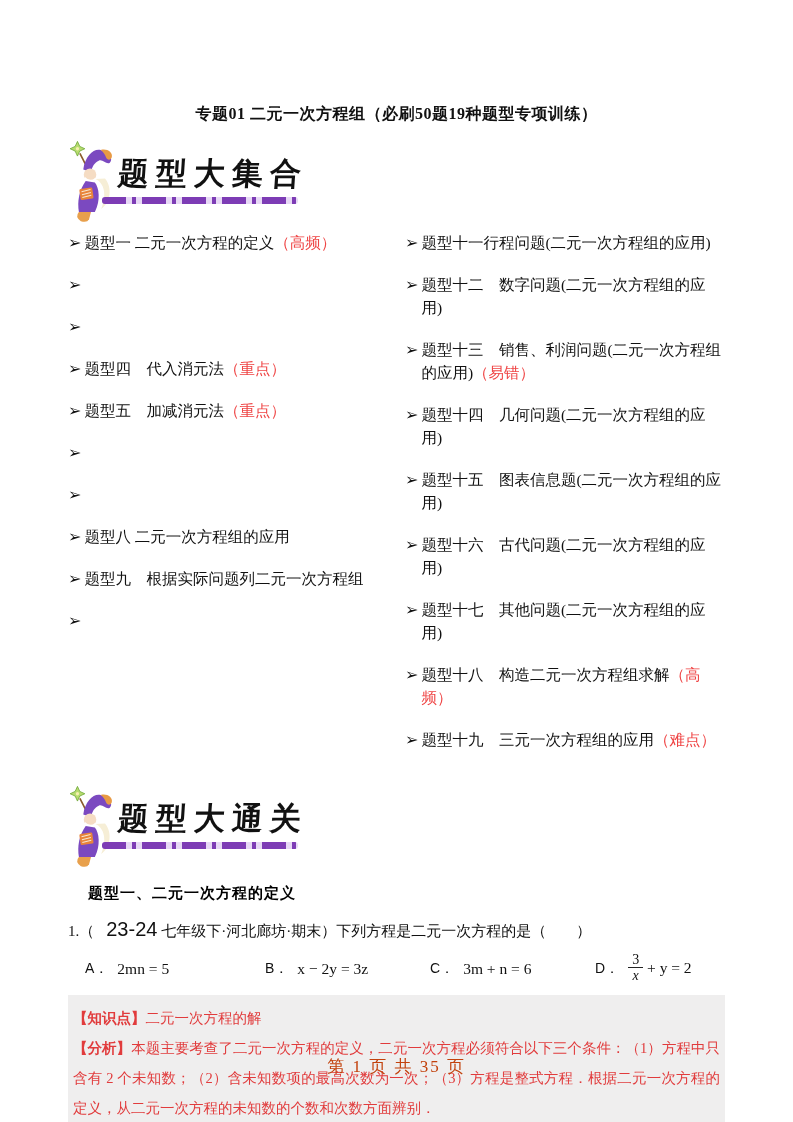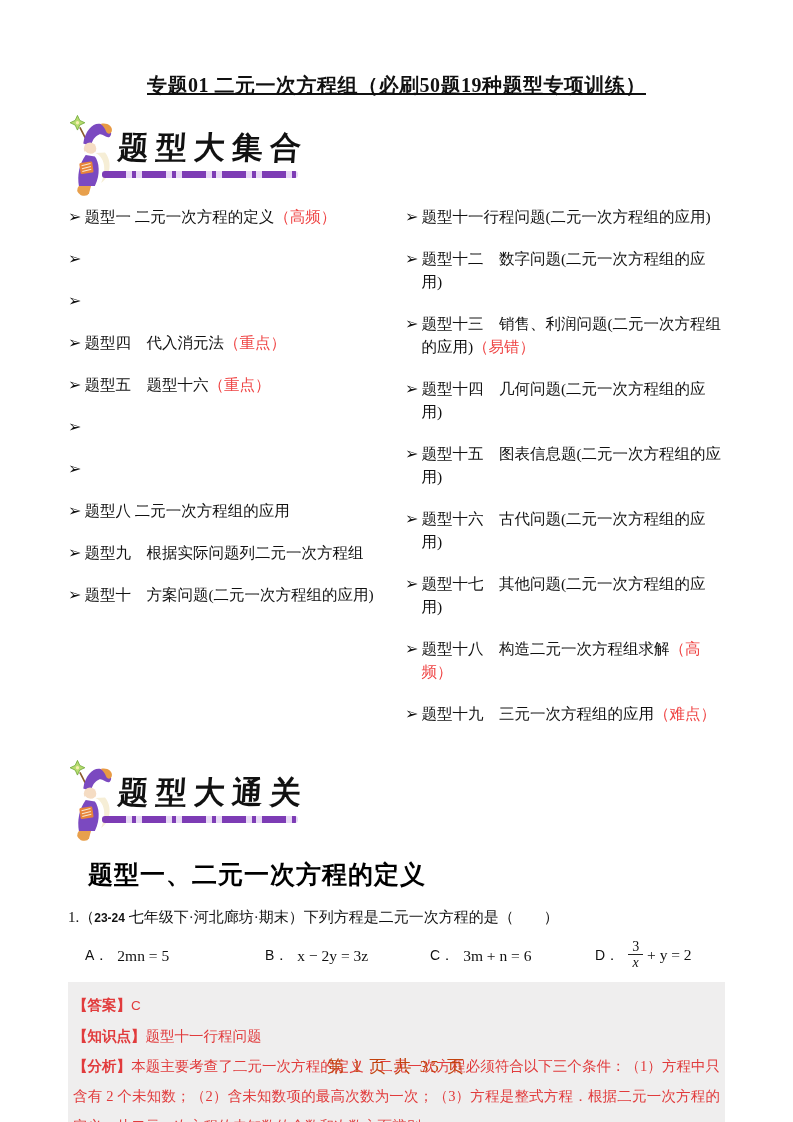--- a/index.html
+++ b/index.html
@@ -2,22 +2,22 @@
 <html><head>
 <meta charset="utf-8">
 <style>
   html,body{margin:0;padding:0;background:#fff;}
   .page{
     width:793px;height:1122px;position:relative;background:#ffffff;overflow:hidden;
     font-family:"Liberation Serif","DejaVu Serif",serif;color:#111;
   }
   .content{padding:0 68px;}
   .doc-title{
-    padding-top:72px;font-size:20px;font-weight:bold;text-align:center;
-    letter-spacing:0.5px;white-space:nowrap;text-decoration:underline;
+    padding-top:104px;font-size:16px;font-weight:bold;text-align:center;
+    letter-spacing:0.5px;white-space:nowrap;
   }
   
   .banner{position:relative;height:86px;margin-top:14px;}
   .banner svg{position:absolute;left:-6px;top:0;}
   .banner-text{
     position:absolute;left:50px;top:14px;font-size:31px;font-weight:900;
     letter-spacing:7px;transform:skewX(-4deg);font-family:"DejaVu Serif",serif;
   }
   .dashline{
     position:absolute;left:34px;top:58px;width:196px;height:7px;border-radius:3px;
@@ -26,24 +26,24 @@
   }
   .catalog{display:flex;margin-top:6px;}
   .col-left{width:337px;flex:none;}
   .col-right{flex:1;}
   .cat-item{display:flex;font-size:15.5px;line-height:23px;margin-bottom:19px;}
   .bullet{font-size:16px;margin-right:3px;flex:none;line-height:23px;}
   .cat-text{}
   .cat-tag{color:#ef4444;}
   .section-heading{
     margin:14px 0 0 20px;font-family:"Liberation Sans","DejaVu Sans",sans-serif;
-    font-weight:bold;font-size:25px;letter-spacing:1px;color:#000;
+    font-weight:bold;font-size:15px;letter-spacing:1px;color:#000;
   }
   .question-line{margin-top:16px;font-size:15px;line-height:21px;}
-  .q-code{font-family:"Liberation Sans","DejaVu Sans",sans-serif;font-weight:bold;font-size:12px;}
+  .q-code{font-family:"Liberation Sans","DejaVu Sans",sans-serif;font-weight:normal;font-size:20px;margin-left:12px;}
   .options{display:flex;align-items:center;margin-top:5px;min-height:44px;}
   .opt{display:flex;align-items:center;}
   .opt-0{width:180px;margin-left:17px;}
   .opt-1{width:165px;}
   .opt-2{width:165px;}
   .opt-3{flex:1;}
   .opt-label{font-family:"Liberation Sans","DejaVu Sans",sans-serif;font-size:14px;margin-right:9px;}
   .formula{font-size:15.5px;}
   .formula .it{}
   .frac{display:inline-block;vertical-align:middle;text-align:center;font-size:14px;line-height:1.08;margin-top:-3px;}
@@ -102,39 +102,38 @@
           </div>
           <div class="cat-item">
             <span class="bullet">➢</span>
           </div>
           <div class="cat-item">
             <span class="bullet">➢</span>
             <span><span class="cat-text">题型四　代入消元法</span><span class="cat-tag">（重点）</span></span>
           </div>
           <div class="cat-item">
             <span class="bullet">➢</span>
-            <span><span class="cat-text">题型五　题型十六</span><span class="cat-tag">（重点）</span></span>
+            <span><span class="cat-text">题型五　加减消元法</span><span class="cat-tag">（重点）</span></span>
           </div>
           <div class="cat-item">
             <span class="bullet">➢</span>
           </div>
           <div class="cat-item">
             <span class="bullet">➢</span>
           </div>
           <div class="cat-item">
             <span class="bullet">➢</span>
             <span><span class="cat-text">题型八 二元一次方程组的应用</span></span>
           </div>
           <div class="cat-item">
             <span class="bullet">➢</span>
             <span><span class="cat-text">题型九　根据实际问题列二元一次方程组</span></span>
           </div>
           <div class="cat-item">
             <span class="bullet">➢</span>
-            <span><span class="cat-text">题型十　方案问题(二元一次方程组的应用)</span></span>
           </div>
         </div>
       <div class="col-right" id="col-right">
           <div class="cat-item">
             <span class="bullet">➢</span>
             <span><span class="cat-text">题型十一行程问题(二元一次方程组的应用)</span></span>
           </div>
           <div class="cat-item">
             <span class="bullet">➢</span>
             <span><span class="cat-text">题型十二　数字问题(二元一次方程组的应用)</span></span>
@@ -211,24 +210,21 @@
           <span class="formula"><span>3</span><span class="it">m</span><span> + </span><span class="it">n</span><span> = 6</span></span>
         </div>
         <div class="opt opt-3">
           <span class="opt-label">D．</span>
           <span class="formula"><span class="frac"><span class="num">3</span><span class="den">x</span></span><span> + </span><span class="it">y</span><span> = 2</span></span>
         </div>
       </div>
 
     <div class="answer-block">
       <div class="ans-line">
-        <span class="tagb">【答案】</span><span class="ans-sans">C</span>
-      </div>
-      <div class="ans-line">
-        <span class="tagb">【知识点】</span><span>题型十一行程问题</span>
+        <span class="tagb">【知识点】</span><span>二元一次方程的解</span>
       </div>
       <div class="ans-line ans-just">
         <span class="tagb">【分析】</span><span>本题主要考查了二元一次方程的定义，二元一次方程必须符合以下三个条件：（1）方程中只含有 2 个未知数；（2）含未知数项的最高次数为一次；（3）方程是整式方程．根据二元一次方程的定义，从二元一次方程的未知数的个数和次数方面辨别．</span>
       </div>
 
     </div>
 
   </div>
 
   <div class="page-footer">第 1 页 共 35 页</div>

